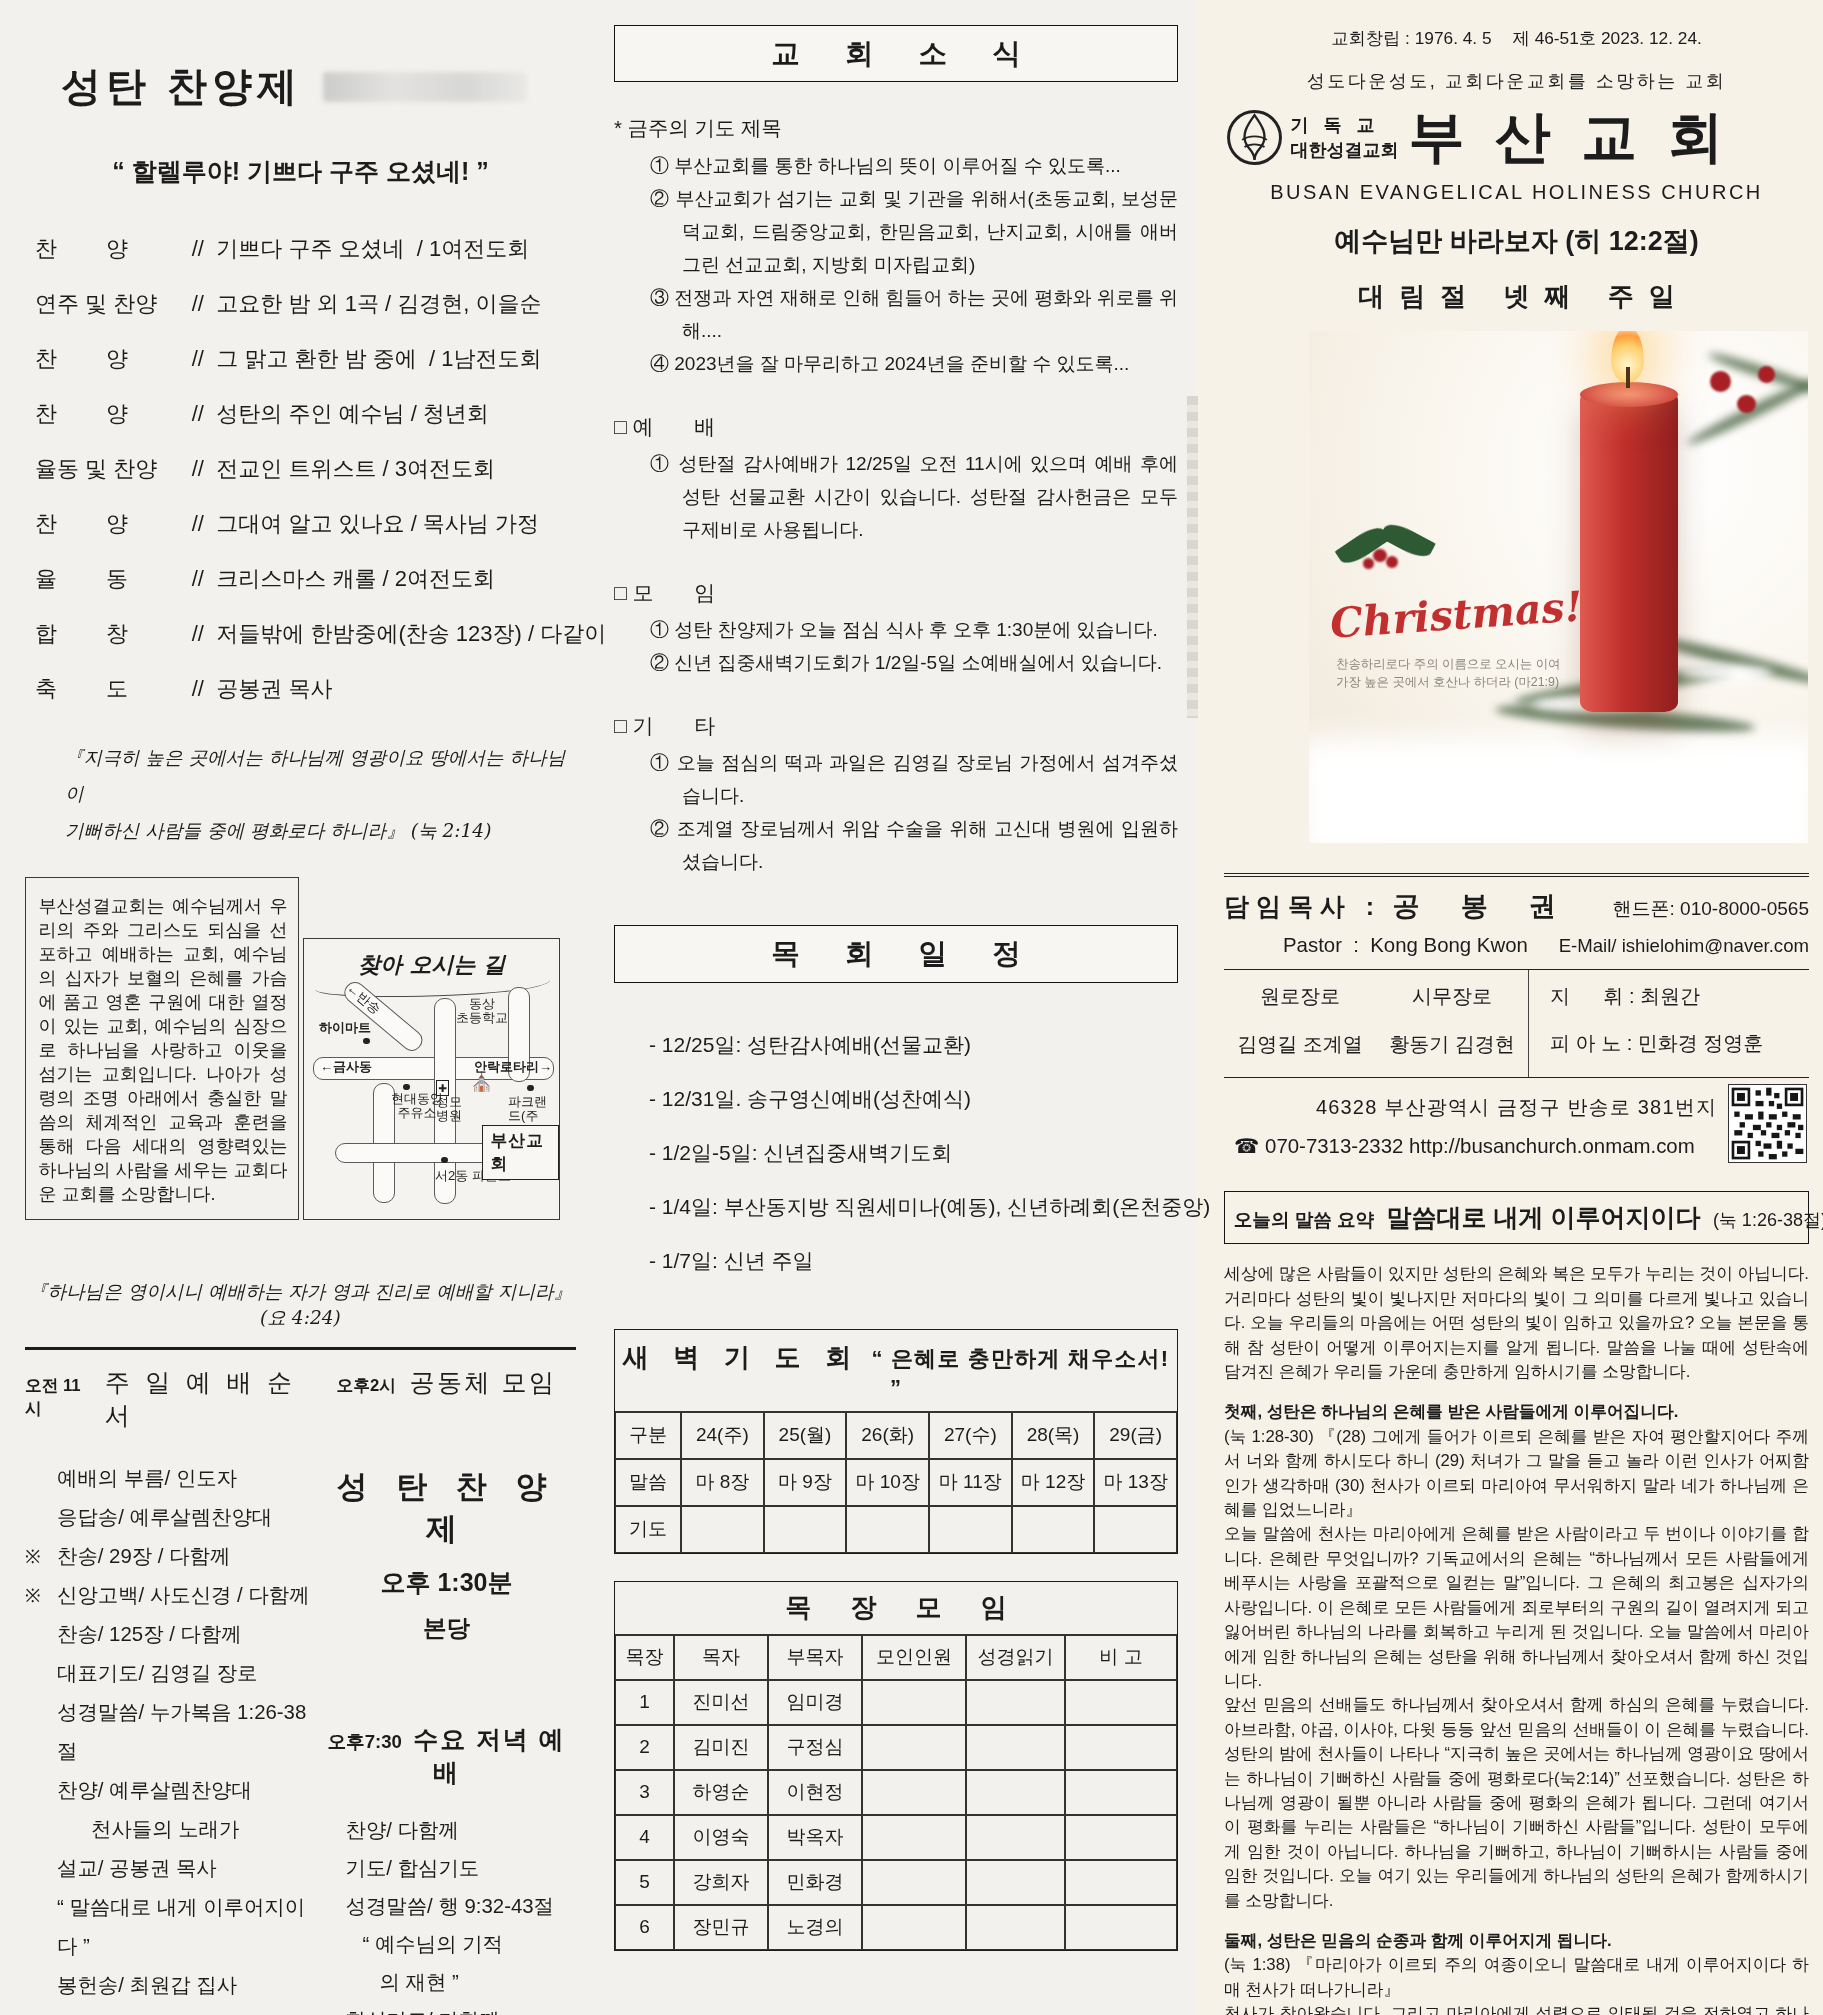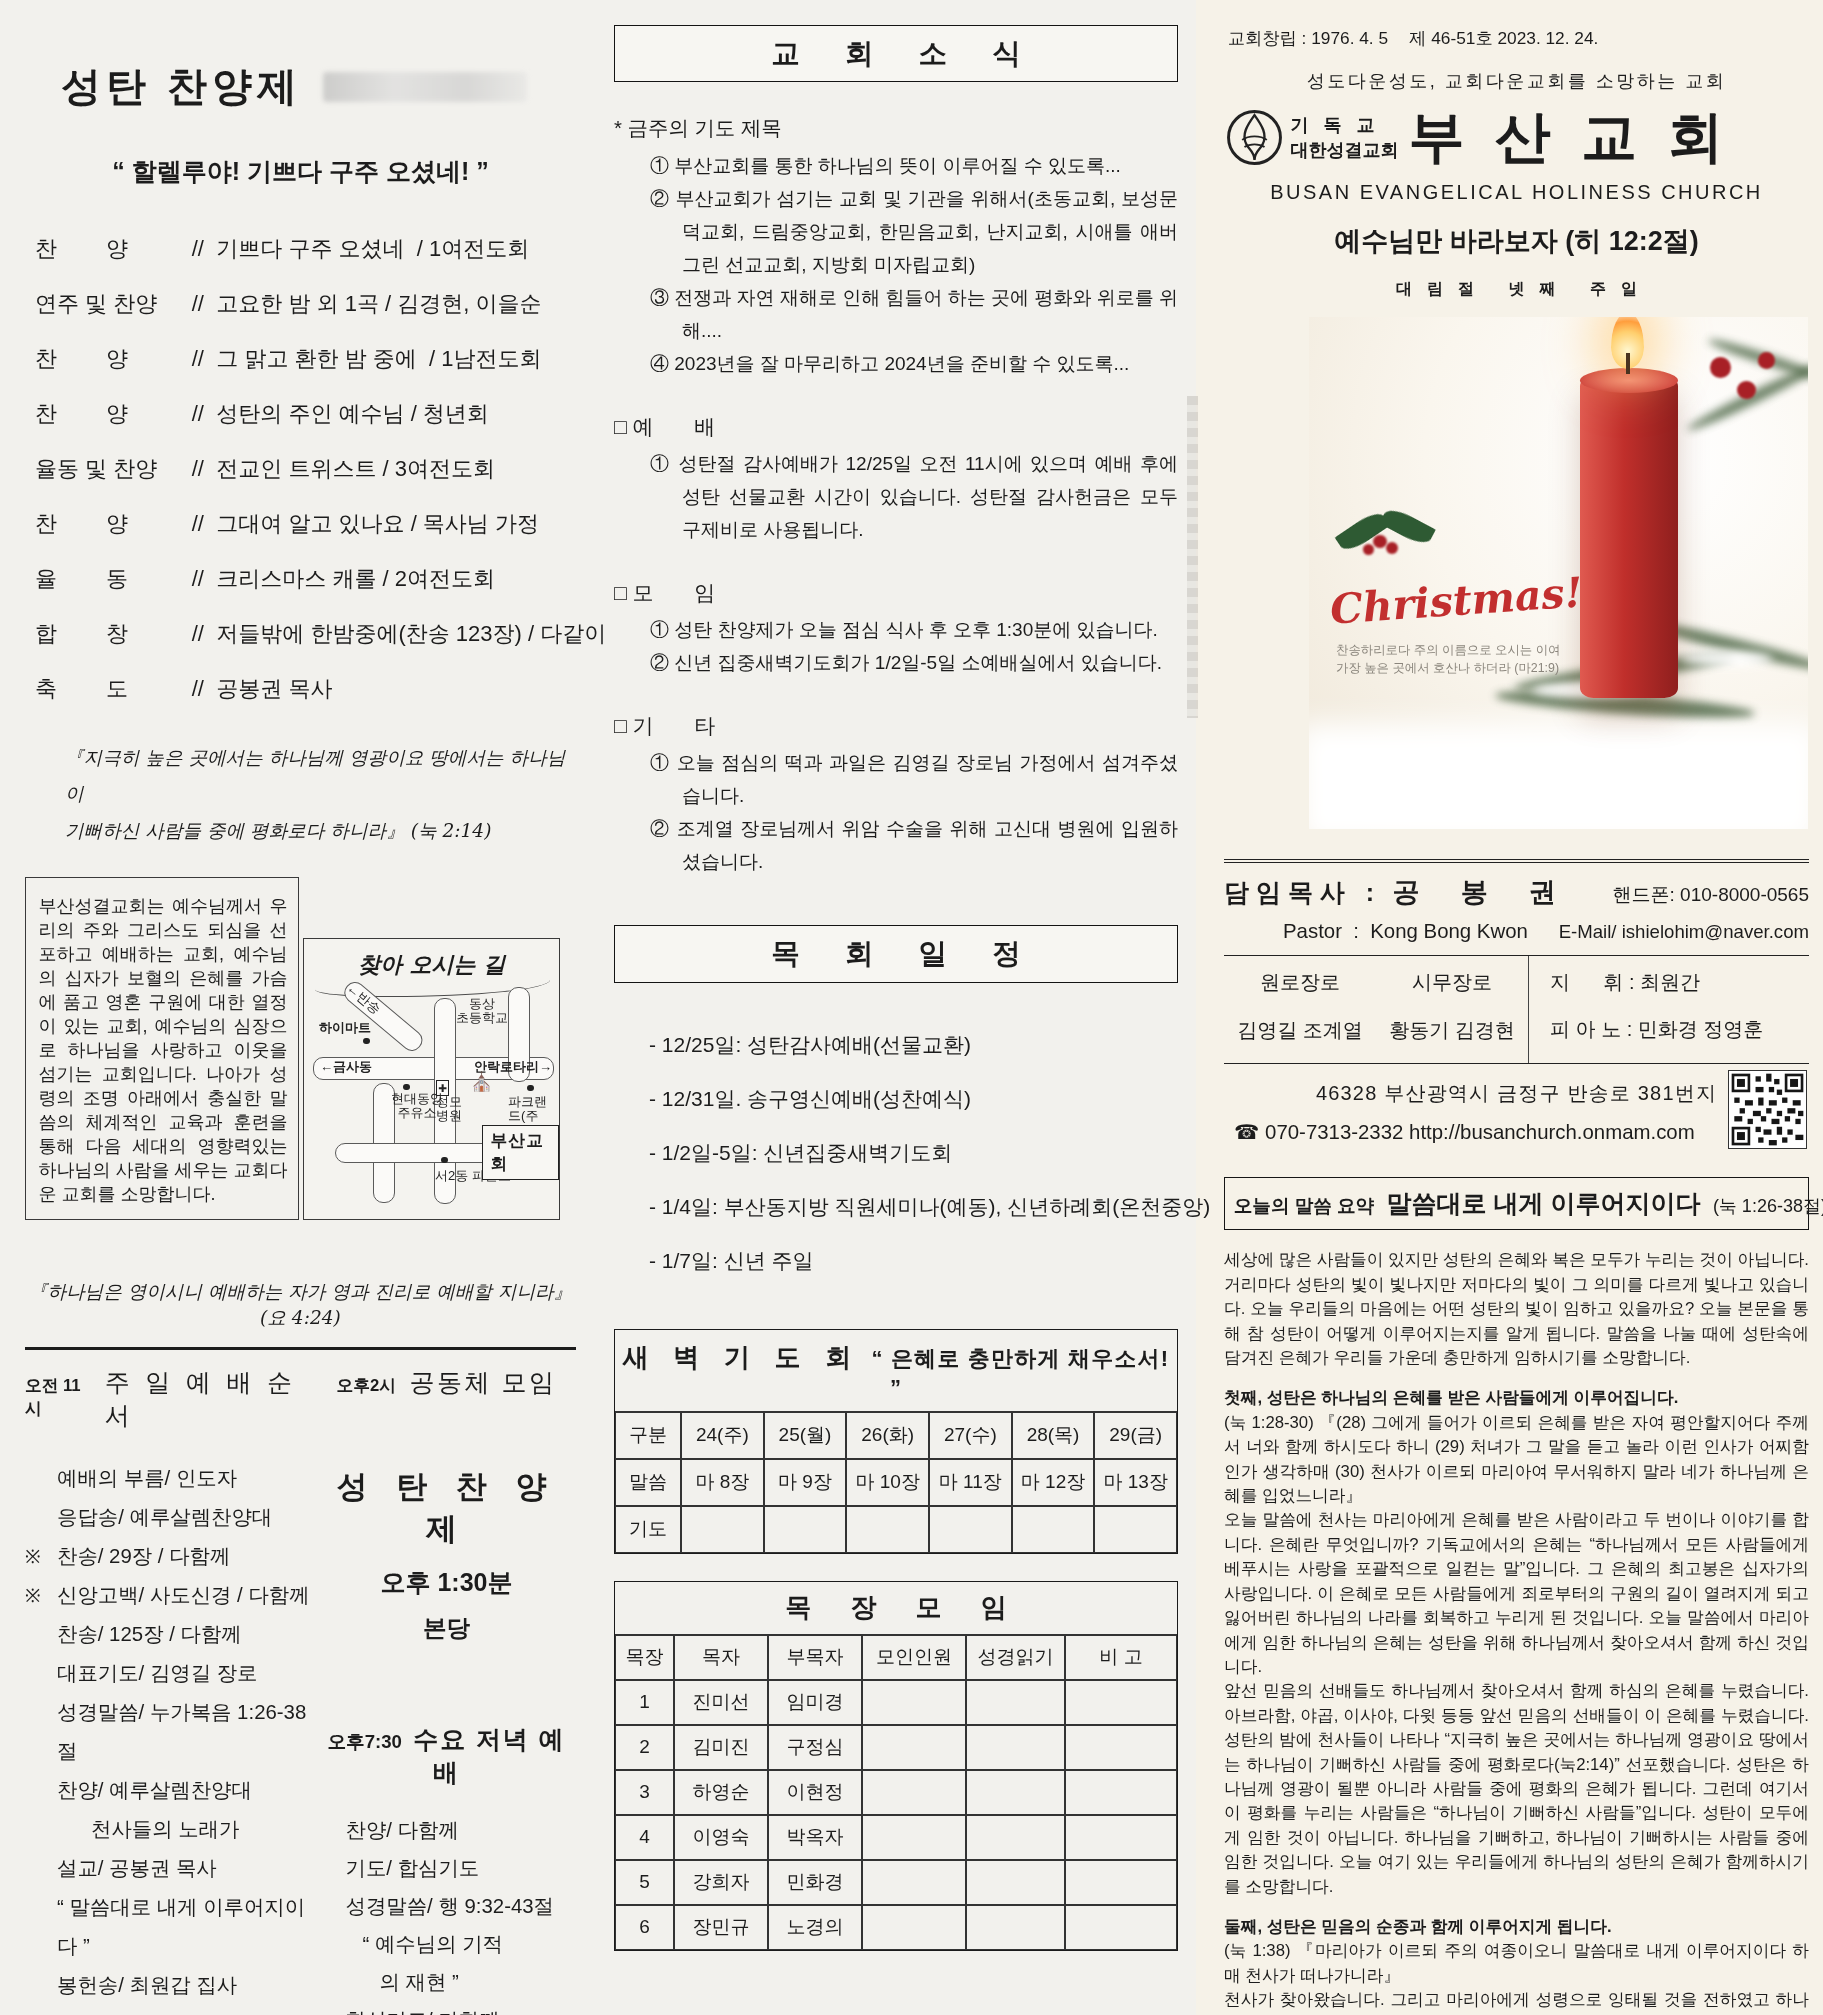--- a/index.html
+++ b/index.html
@@ -90,29 +90,29 @@
   .dawn .dcols{flex:1;display:flex;}
   .dawn .dcols .tcell{flex:1;}
 
   .mok{margin-top:27px;}
   .mok-title{border-bottom:1.2px solid #333;text-align:center;padding:8.7px 0;font-weight:bold;
     font-size:26px;letter-spacing:16px;text-indent:16px;}
   .mok-row{display:grid;grid-template-columns:59px 94px 94px 104px 99px 1fr;}
   .mok-row .tcell{min-height:43px;}
 
   
-  .mh-top{display:flex;justify-content:flex-start;font-size:17.3px;padding:0 3.7px;gap:21px;}
+  .mh-top{display:flex;justify-content:center;font-size:17.3px;padding:0 3.7px;gap:21px;}
   .mh-motto{margin-top:18.6px;text-align:center;font-size:18px;letter-spacing:2.5px;}
   .mh-name-row{display:flex;align-items:center;margin-top:7.4px;}
   .mh-logo{flex:none;width:59px;height:59px;margin:0 6.2px 0 1.2px;}
   .mh-denom{font-size:18px;font-weight:bold;line-height:25px;white-space:pre;}
   .mh-name{font-size:56px;font-weight:bold;letter-spacing:7.4px;margin-left:10px;white-space:nowrap;}
   .mh-en{margin-top:5px;text-align:center;font-size:20px;letter-spacing:2.5px;white-space:nowrap;}
   .mh-verse{margin-top:18.6px;text-align:center;font-size:27px;font-weight:bold;}
-  .mh-season{margin-top:20px;text-align:center;font-size:16px;font-weight:bold;letter-spacing:15px;text-indent:15px;}
+  .mh-season{margin-top:20px;text-align:center;font-size:26px;font-weight:bold;letter-spacing:15px;text-indent:15px;}
 
   .xmas{position:relative;margin:17.3px 0 0 85px;width:499px;height:512px;overflow:hidden;
     background:radial-gradient(ellipse at 72% 28%,#ffffff 0%,#faf6ee 48%,#efe7d8 100%);}
   .snowband{position:absolute;left:-12.4px;right:-12.4px;bottom:-18.6px;height:124px;background:#fff;filter:blur(13.6px);}
   .pine{position:absolute;background:#3e5a37;border-radius:50%;filter:blur(4.3px);opacity:.75;}
   .snowdab{position:absolute;background:#fff;border-radius:50%;filter:blur(5px);opacity:.9;}
   .berry{position:absolute;background:#a82026;border-radius:50%;filter:blur(0.9px);}
   .candle{position:absolute;left:271px;top:59px;width:98px;height:322px;border-radius:13.6px/10px;
     background:linear-gradient(90deg,#e05a50,#c02f2b 45%,#8f1f1e);box-shadow:0 18.6px 31px rgba(120,60,30,.25);}
   .candle:before{content:"";position:absolute;left:0;top:-7.4px;width:98px;height:25px;border-radius:50%;

